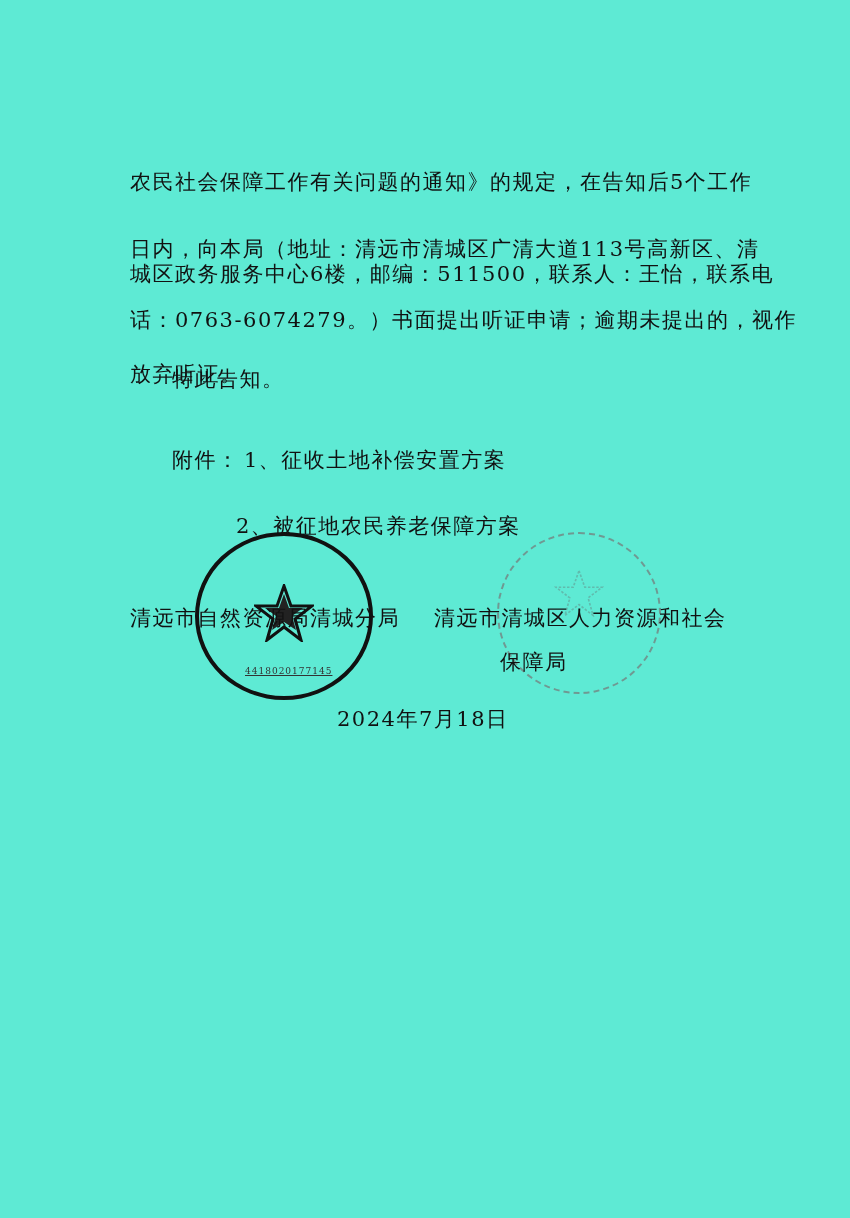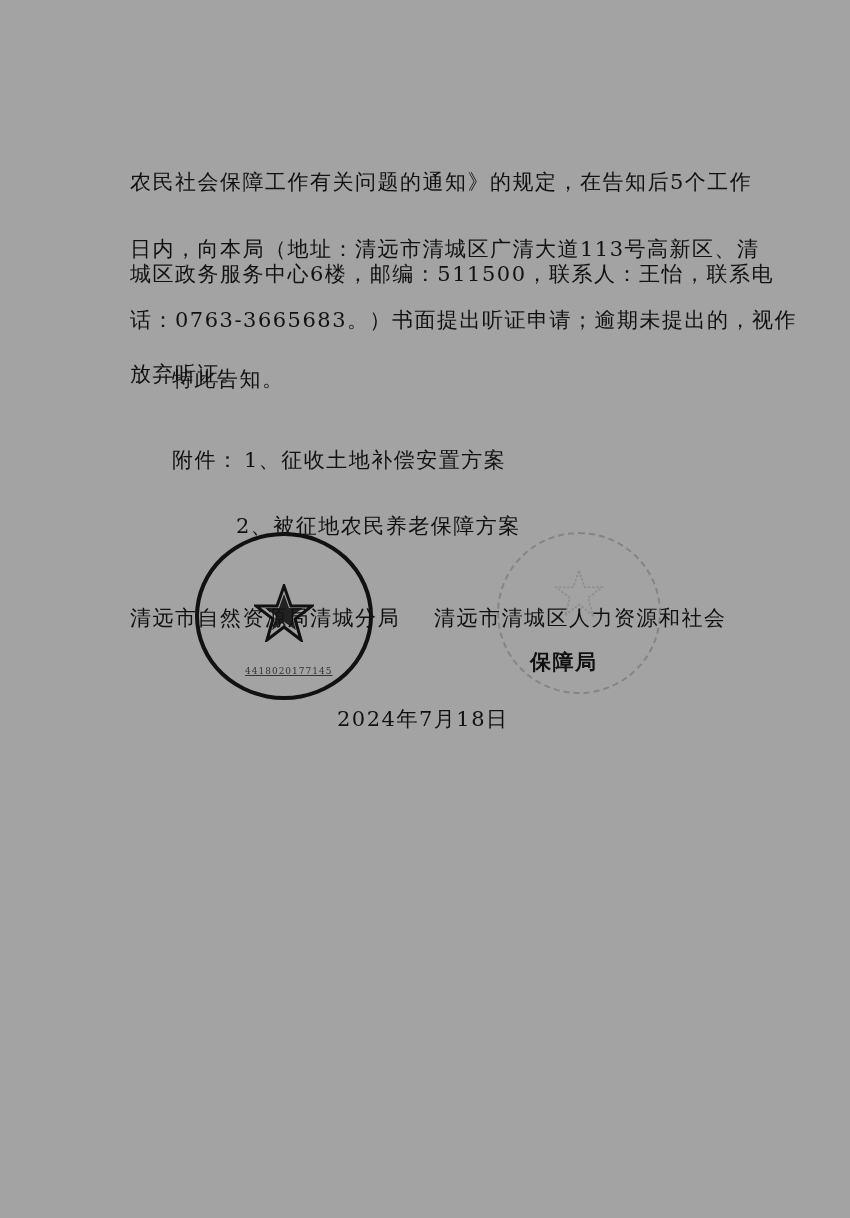--- a/index.html
+++ b/index.html
@@ -1,37 +1,37 @@
 <!DOCTYPE html>
 <html><head>
 <meta charset="utf-8">
 <style>
   html, body { margin: 0; padding: 0; background: #ffffff; }
   body { width: 850px; height: 1218px; position: relative; overflow: hidden;
          font-family: "DejaVu Serif", "Liberation Serif", serif; color: #111; }
-  .page { position: absolute; inset: 0; background: #a3a3a3; }
+  .page { position: absolute; inset: 0; background: #5eead4; }
   .line { position: absolute; font-size: 21px; white-space: nowrap; letter-spacing: 1.5px; }
   .para-line { left: 130px; width: 600px; text-align: justify; text-align-last: justify; }
   .para-last { left: 130px; }
   .seal { position: absolute; border-radius: 50%; }
   .seal-left { left: 195px; top: 532px; width: 170px; height: 160px; border: 4px solid #111; }
   .seal-right { left: 497px; top: 532px; width: 160px; height: 158px; border: 2px dashed #777; opacity: 0.7; }
   .star { position: absolute; }
   .seal-text { position: absolute; font-size: 14px; color: #333; }
   .sig { position: absolute; font-size: 21px; letter-spacing: 1.5px; z-index: 2; }
 </style>
 </head>
 <body>
 
 <div class="page">
 
   <div class="line para-line" style="top:168px;">农民社会保障工作有关问题的通知》的规定，在告知后5个工作</div>
   <div class="line para-line" style="top:202px;margin-top:33px;">日内，向本局（地址：清远市清城区广清大道113号高新区、清</div>
   <div class="line para-line" style="top:260px;">城区政务服务中心6楼，邮编：511500，联系人：王怡，联系电</div>
-  <div class="line para-line" style="top:306px;">话：0763-3665683。）书面提出听证申请；逾期未提出的，视作</div>
+  <div class="line para-line" style="top:306px;">话：0763-6074279。）书面提出听证申请；逾期未提出的，视作</div>
   <div class="line para-last" style="top:352px;margin-top:8px;">放弃听证。</div>
 
   <div class="line" style="left:172px; top:365px;">特此告知。</div>
 
   <div class="line" style="left:172px; top:446px;">附件：</div>
   <div class="line" style="left:236px; top:446px;margin-left:8px;">1、征收土地补偿安置方案</div>
   <div class="line" style="left:236px; top:512px;">2、被征地农民养老保障方案</div>
 
   <div class="seal seal-left">
     <svg class="star" width="60" height="58" viewBox="0 0 60 58" style="left:55px; top:48px;">
@@ -42,17 +42,17 @@
   </div>
 
   <div class="seal seal-right">
     <svg class="star" width="50" height="48" viewBox="0 0 60 58" style="left:55px; top:35px; opacity:0.5;">
       <polygon points="30,2 37,22 58,22 41,35 47,56 30,43 13,56 19,35 2,22 23,22" fill="none" stroke="#666" stroke-width="2" stroke-dasharray="3 2"></polygon>
     </svg>
   </div>
 
   <div class="sig" style="left:434px; top:604px;">清远市清城区人力资源和社会</div>
   <div class="sig" style="left:130px; top:604px;">清远市自然资源局清城分局</div>
-  <div class="sig" style="left:530px; top:648px;font-weight:bold;">保障局</div>
+  <div class="sig" style="left:500px; top:648px;">保障局</div>
 
   <div class="line" style="left:337px; top:705px;">2024年7月18日</div>
 
 </div>
 
 </body></html>

